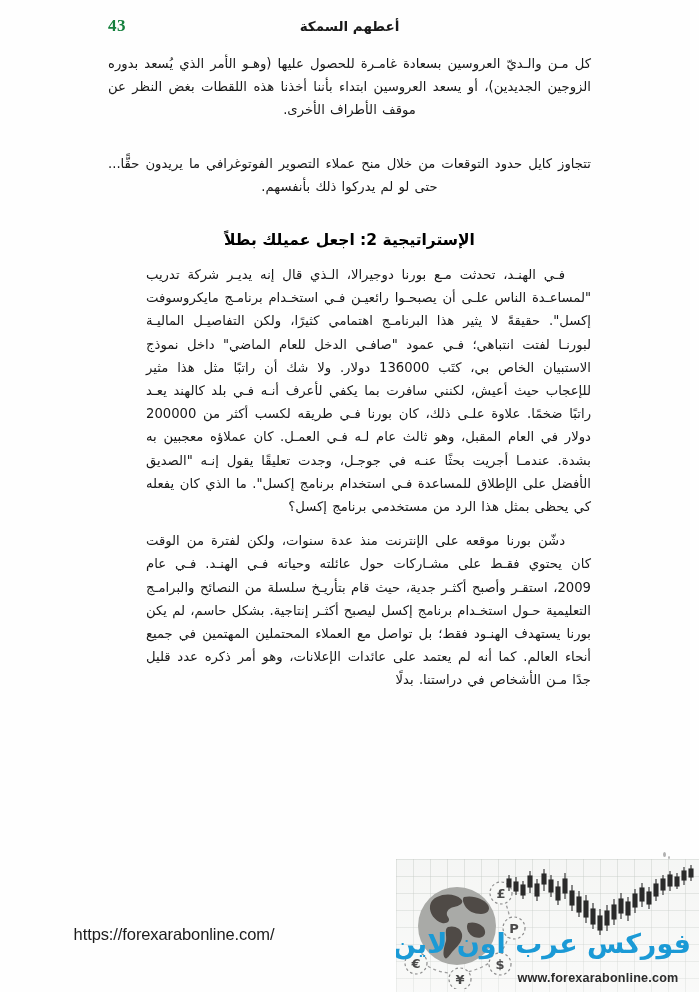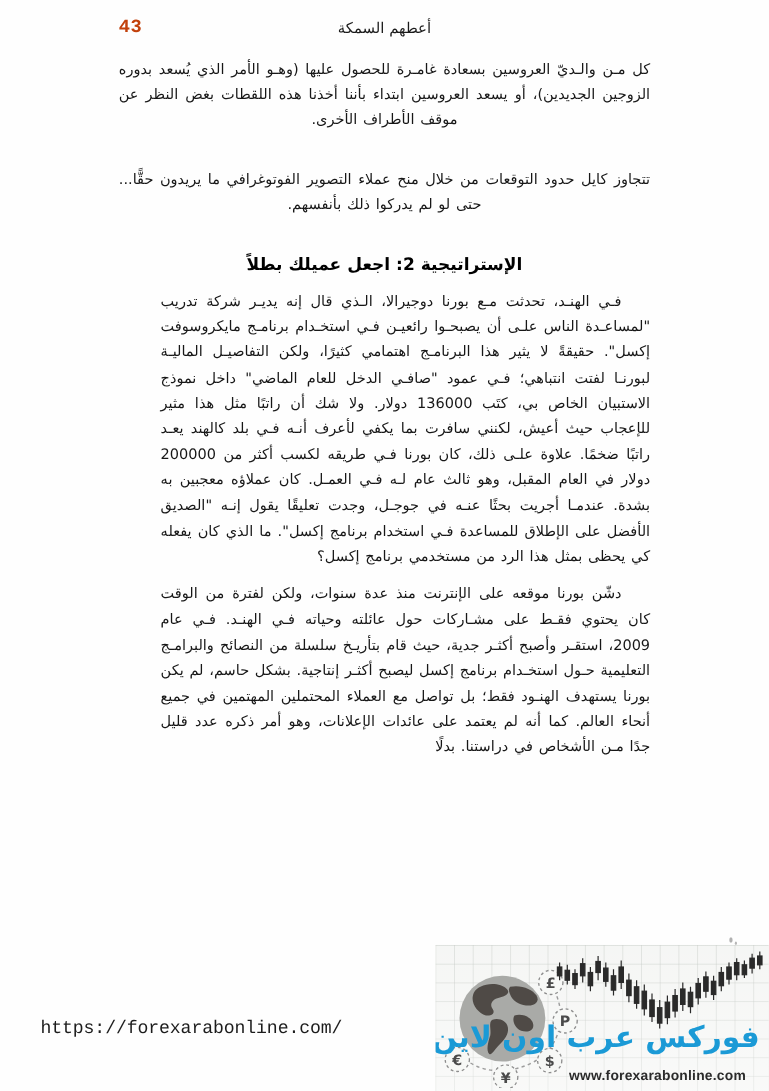--- a/index.html
+++ b/index.html
@@ -28,34 +28,34 @@
     position: absolute;
     top: 16px;
     left: 0;
     right: 0;
     height: 28px;
   }
   .folio {
     position: absolute;
     left: 108px;
     top: 0;
-    font-family: Liberation Mono, monospace;
+    font-family: Liberation Serif, serif;
     font-weight: bold;
     font-size: 17px;
     letter-spacing: 0.5px;
-    color: #c2410c;
+    color: #15803d;
   }
   .running-head {
     position: absolute;
     left: 0;
     right: 0;
     top: 2px;
     text-align: center;
     font-family: "DejaVu Sans", sans-serif;
-    font-weight: normal;
+    font-weight: bold;
     font-size: 13.5px;
     color: #1a1a1a;
     direction: rtl;
   }
 
   
   .body-col {
     position: absolute;
     top: 52px;
     right: 108px;
@@ -105,21 +105,21 @@
     direction: rtl;
     color: #1c1c1c;
   }
   .watermark .wm-ar {
     font-size: 15.5px;
     line-height: 22px;
     letter-spacing: 0.3px;
   }
   .watermark .wm-url {
     direction: ltr;
-    font-family: Liberation Mono, monospace;
+    font-family: Liberation Sans, sans-serif;
     font-size: 16.5px;
     line-height: 23px;
     letter-spacing: -0.1px;
     margin-top: 1px;
   }
 
   
   .banner {
     position: absolute;
     right: 0;

